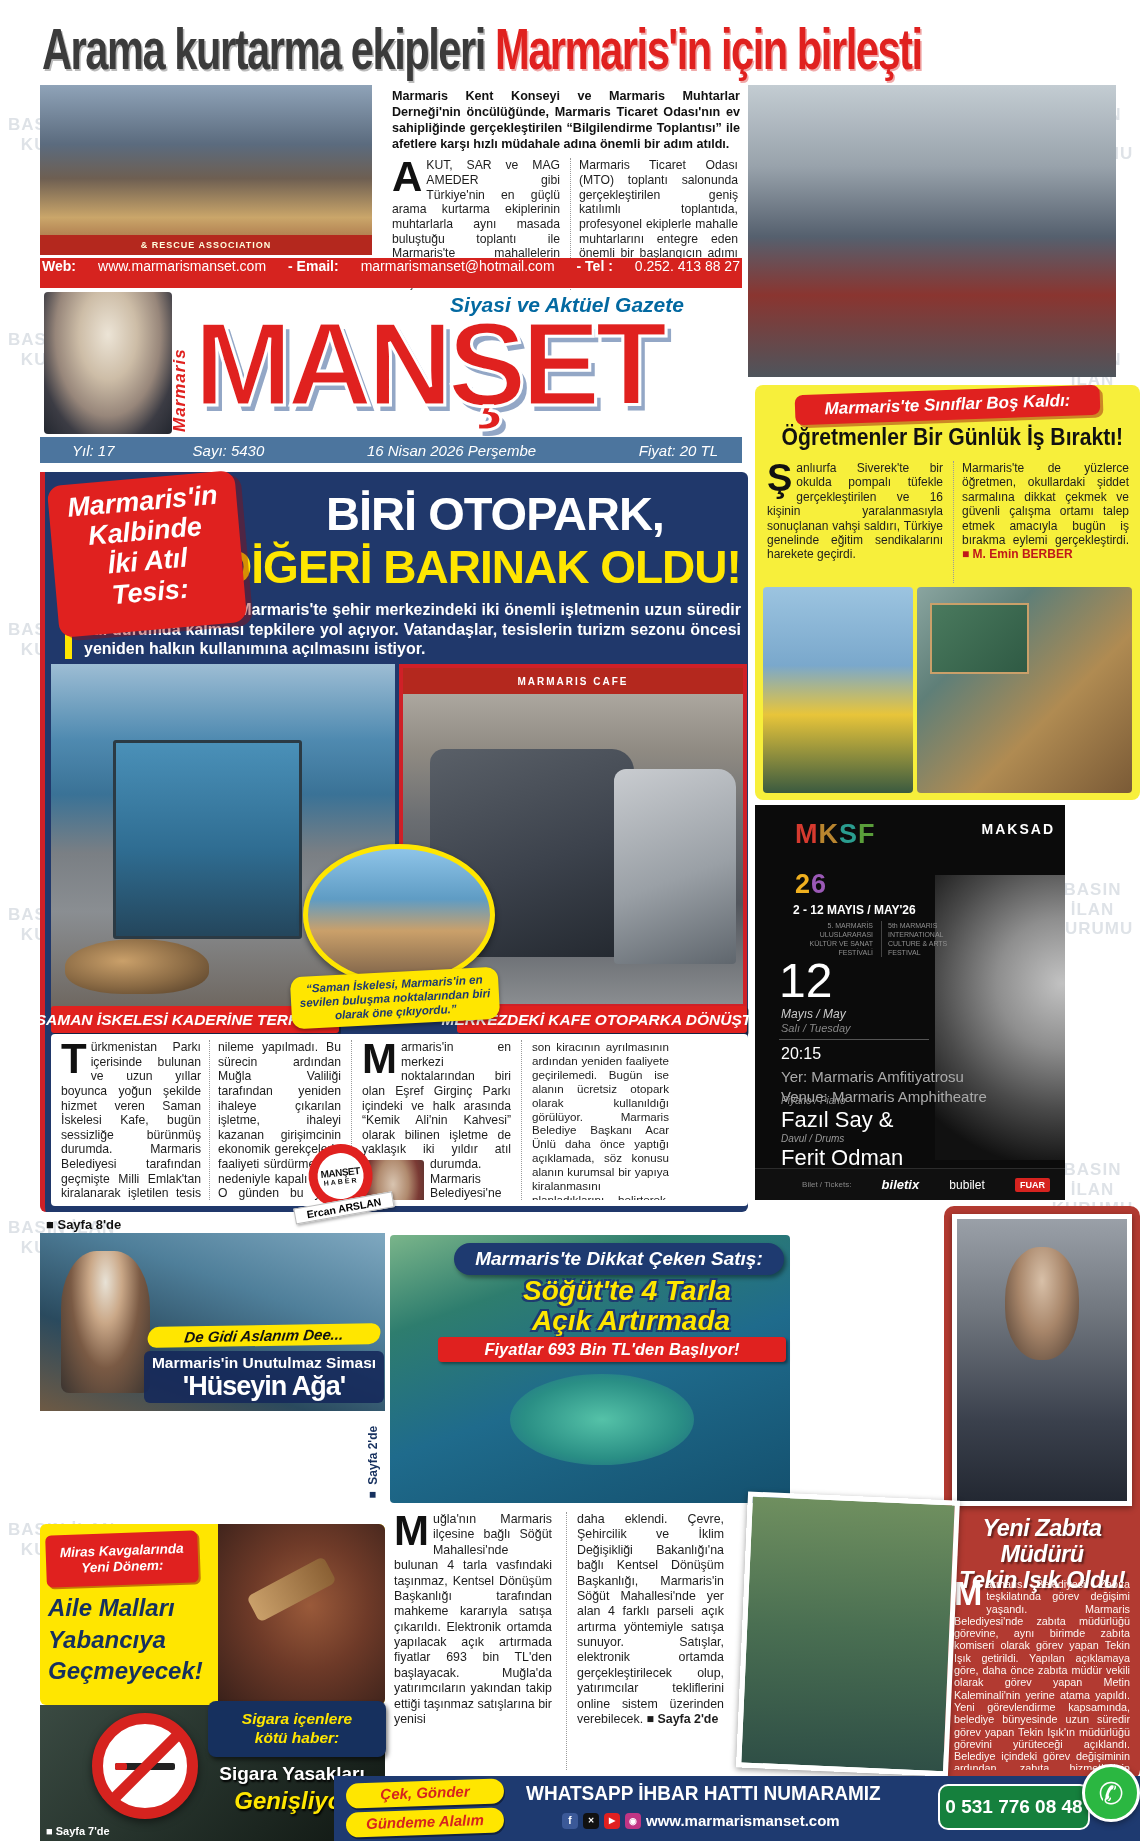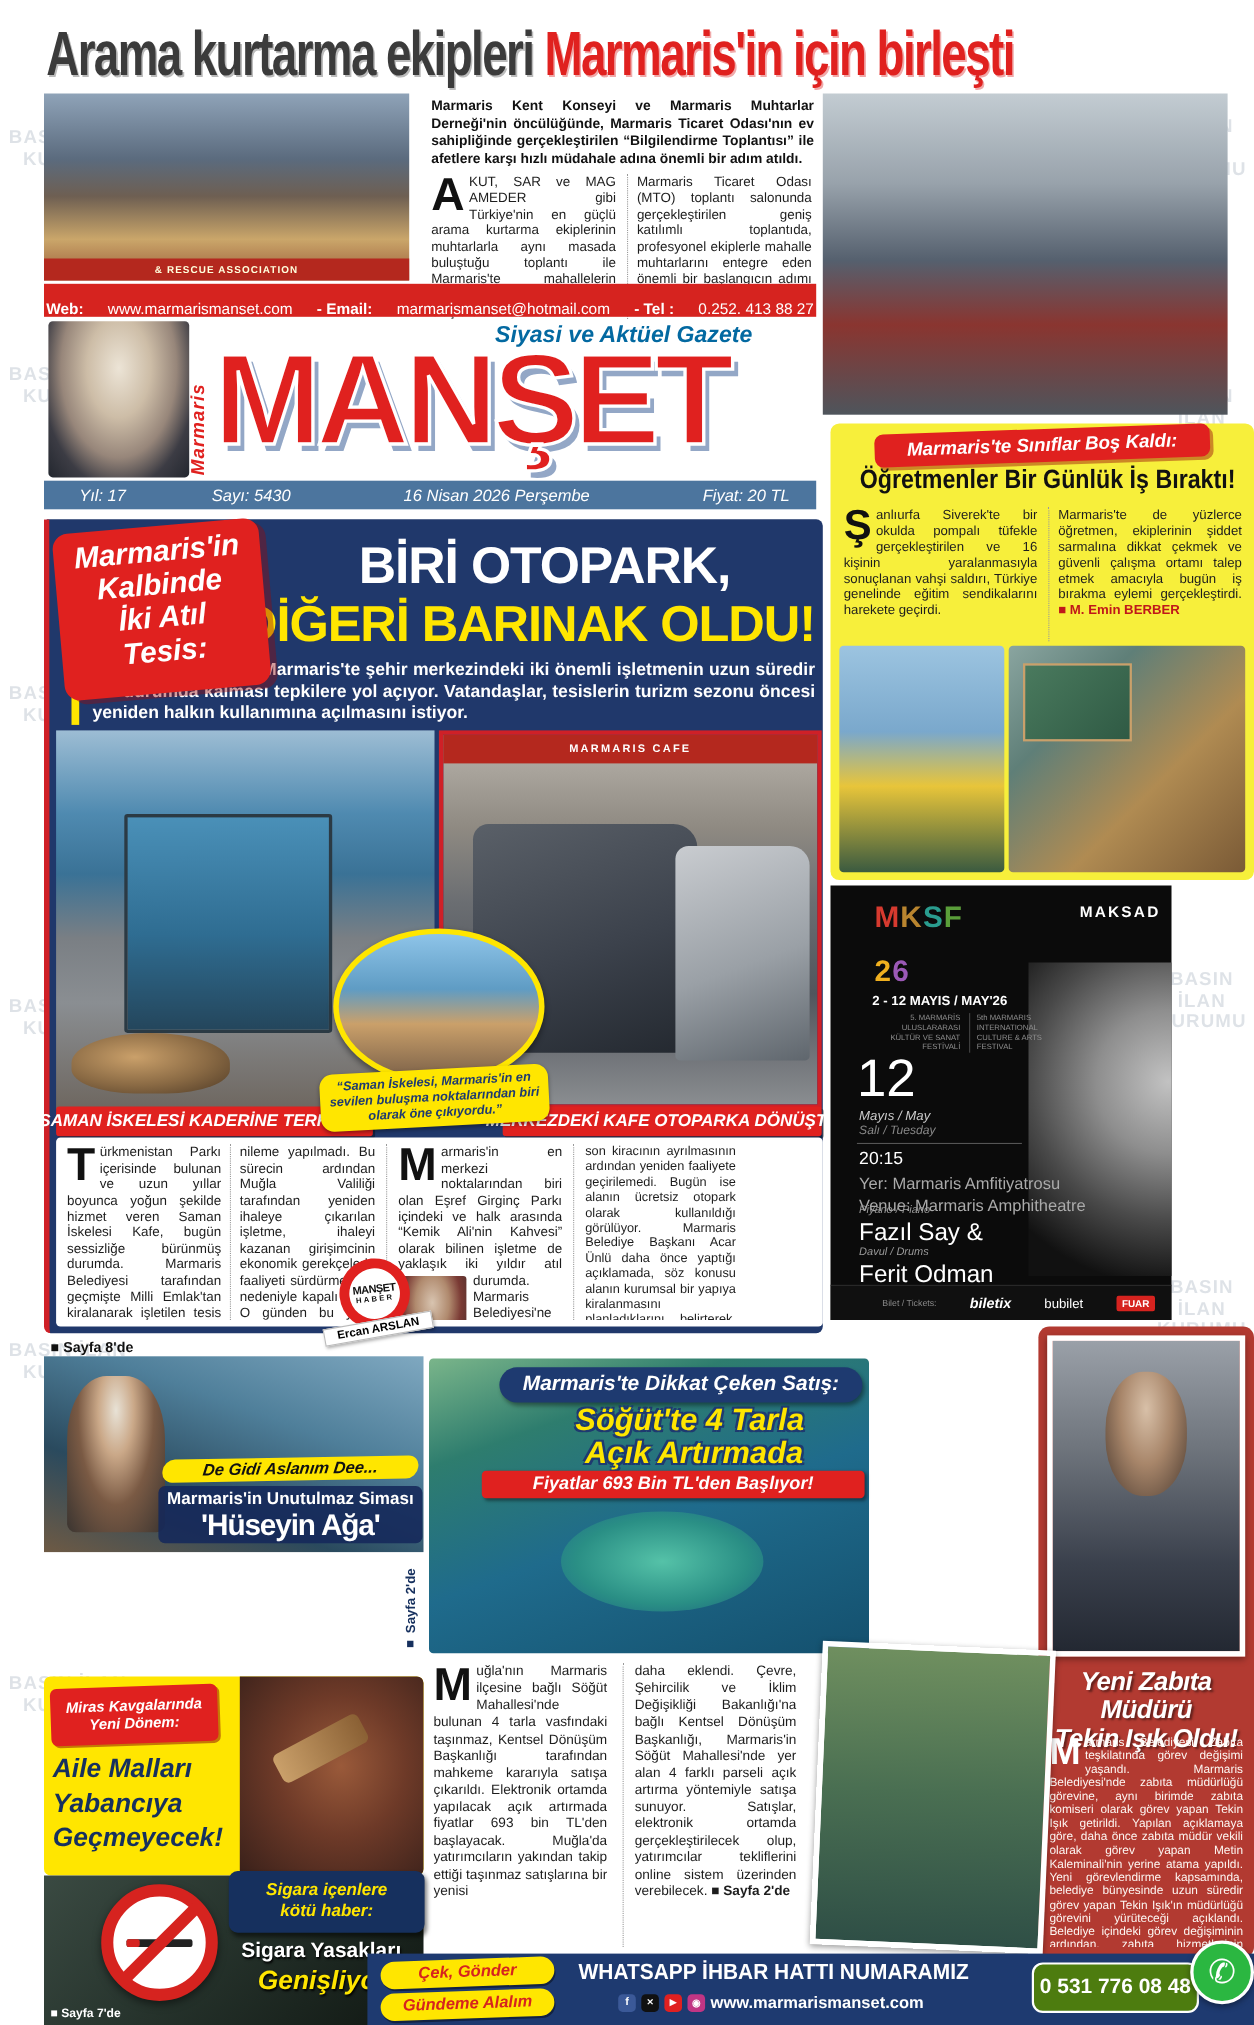--- a/index.html
+++ b/index.html
@@ -9,21 +9,21 @@
   .abs { position:absolute; }
   .wm { position:absolute; color:#aeb9c4; opacity:.4; font-weight:bold; font-size:17px; line-height:1.15; text-align:center; letter-spacing:1px; pointer-events:none; z-index:1; }
   .ph { position:absolute; }
   
   .tophead { white-space:nowrap; font-weight:bold; font-size:57px; letter-spacing:-2px; display:inline-block; transform:scaleX(.73); transform-origin:left center; }
   .tophead .dark { color:#3b3b3b; text-shadow:2px 2px 0 #bbb; }
   .tophead .red { color:#e0211f; text-shadow:2px 2px 0 #f5b; text-shadow:2px 2px 0 #f0a9a9; }
   .leadtxt { font-weight:bold; font-size:12.6px; line-height:1.28; text-align:justify; color:#111; }
   .bodytxt { font-size:12.2px; line-height:1.2; text-align:justify; color:#1d1d1d; }
   .dc { float:left; font-weight:bold; font-size:42px; line-height:.8; padding:2px 4px 0 0; color:#111; }
-  .redbar { background:#d6231f; color:#fff; display:flex; align-items:flex-end; justify-content:center; gap:22px; font-size:14px; }
+  .redbar { background:#d6231f; color:#fff; display:flex; align-items:flex-start; justify-content:center; gap:22px; font-size:14px; }
   .redbar b { font-weight:bold; }
   
   .manset { font-weight:bold; font-size:118px; line-height:.95; color:#e0211f; letter-spacing:-5px; -webkit-text-stroke:3px #fff; text-shadow:5px 6px 0 #93a7c6; }
   .tagline { color:#0369a1; font-weight:bold; font-style:italic; font-size:21px; text-align:center; }
   .vertname { writing-mode:vertical-rl; transform:rotate(180deg); color:#e0211f; font-weight:bold; font-style:italic; font-size:17px; letter-spacing:1px; }
   .datebar { background:#4c759e; color:#fff; font-style:italic; font-size:15px; display:flex; align-items:center; }
   
   .navyblock { background:#20386b; border-left:5px solid #cf2027; border-radius:0 6px 6px 6px; }
   .ksplash { background:#e0211f; border-radius:14px; transform:rotate(-5deg); color:#fff; font-weight:bold; font-style:italic; text-align:center; font-size:27px; line-height:1.12; box-shadow:6px 4px 0 rgba(150,10,10,.4); padding-top:8px; }
   .mainh1 { color:#fff; font-weight:bold; font-size:47px; text-align:center; letter-spacing:-1px; }
@@ -71,21 +71,21 @@
   .poster { background:#0b0b0b; overflow:hidden; }
   .mksf span { font-weight:bold; font-size:27px; letter-spacing:1px; }
   .mksf .d { font-weight:bold; font-size:54px; line-height:.9; letter-spacing:2px; }
   .ptiny { color:#8f8f8f; font-size:7px; line-height:1.3; }
   .pstrip { background:#101010; border-top:1px solid #2c2c2c; display:flex; align-items:center; justify-content:space-around; }
   
   .wabar { background:#1e3a70; }
   .pill { background:#ffe600; border-radius:14px; color:#d6231f; font-weight:bold; font-style:italic; font-size:15px; text-align:center; transform:rotate(-2deg); line-height:1.6; box-shadow:1px 2px 0 rgba(0,0,0,.4); }
   .watitle { color:#fff; font-weight:bold; font-size:20px; white-space:nowrap; transform:scaleX(.95); transform-origin:left; }
   .wasite { color:#fff; font-weight:bold; font-size:15px; }
-  .phonebox { background:#4d7c0f; border:2px solid #fff; border-radius:10px; color:#fff; font-weight:bold; font-size:19px; display:flex; align-items:center; justify-content:center; white-space:nowrap; }
+  .phonebox { background:#15803d; border:2px solid #fff; border-radius:10px; color:#fff; font-weight:bold; font-size:19px; display:flex; align-items:center; justify-content:center; white-space:nowrap; }
   .waicon { background:#2bb741; border:3px solid #fff; border-radius:50%; display:flex; align-items:center; justify-content:center; box-shadow:0 2px 6px rgba(0,0,0,.4); }
   .waicon::before { content:"✆"; color:#fff; font-size:30px; }
   .sic { width:16px; height:16px; border-radius:4px; display:inline-flex; align-items:center; justify-content:center; color:#fff; font-size:10px; font-weight:bold; }
   .sic-f { background:#3b5998; } .sic-f::before { content:"f"; }
   .sic-x { background:#111; } .sic-x::before { content:"✕"; font-size:8px; }
   .sic-y { background:#e02020; } .sic-y::before { content:"▶"; font-size:8px; }
   .sic-i { background:#c13584; } .sic-i::before { content:"◉"; font-size:9px; }
 </style>
 </head>
 <body>
@@ -197,21 +197,21 @@
     </div>
   </div>
 
   <div class="pgref abs" style="left:46px;top:1217px;z-index:2;">■ Sayfa 8'de</div>
 
   <div class="abs" style="left:755px;top:385px;width:385px;height:415px;background:#f7ef3b;border-radius:8px;z-index:2;">
     <div class="abs" style="left:40px;top:5px;width:305px;height:30px;background:#e0211f;border-radius:8px;transform:rotate(-2deg);color:#fff;font-weight:bold;font-style:italic;font-size:17px;display:flex;align-items:center;justify-content:center;box-shadow:3px 3px 0 rgba(150,10,10,.45);">Marmaris'te Sınıflar Boş Kaldı:</div>
     <div class="abs" style="left:4px;top:38px;width:377px;text-align:center;font-weight:bold;font-size:24px;color:#111;white-space:nowrap;transform:scaleX(.88);transform-origin:center;">Öğretmenler Bir Günlük İş Bıraktı!</div>
     <div class="abs" style="left:12px;top:76px;width:362px;height:122px;display:flex;gap:10px;">
       <div class="bodytxt" style="width:176px;height:122px;overflow:hidden;font-size:12px;"><span class="dc" style="font-size:38px;">Ş</span><span>anlıurfa Siverek'te bir okulda pompalı tüfekle gerçekleştirilen ve 16 kişinin yaralanmasıyla sonuçlanan vahşi saldırı, Türkiye genelinde eğitim sendikalarını harekete geçirdi.</span></div>
-      <div class="bodytxt coldiv" style="width:176px;height:122px;overflow:hidden;padding-left:8px;font-size:12px;"><span>Marmaris'te de yüzlerce öğretmen, ekiplerinin şiddet sarmalına dikkat çekmek ve güvenli çalışma ortamı talep etmek amacıyla bugün iş bırakma eylemi gerçekleştirdi. </span><b style="color:#c0181a;">■ M. Emin BERBER</b></div>
+      <div class="bodytxt coldiv" style="width:176px;height:122px;overflow:hidden;padding-left:8px;font-size:12px;"><span>Marmaris'te de yüzlerce öğretmen, okullardaki şiddet sarmalına dikkat çekmek ve güvenli çalışma ortamı talep etmek amacıyla bugün iş bırakma eylemi gerçekleştirdi. </span><b style="color:#c0181a;">■ M. Emin BERBER</b></div>
     </div>
     <div class="ph" style="left:8px;top:202px;width:150px;height:206px;background:linear-gradient(180deg,#9cc4e0 0%,#7aa8cc 38%,#e8c53a 62%,#3a5a40 100%);border-radius:4px;"></div>
     <div class="ph" style="left:162px;top:202px;width:215px;height:206px;background:linear-gradient(135deg,#8aa5a0 0%,#5f7f78 28%,#b08b52 62%,#7a5a36 100%);border-radius:4px;">
       <div class="abs" style="left:6%;top:8%;width:46%;height:34%;background:linear-gradient(135deg,#4a7a5e,#2f5a44);border:2px solid #caa06a;"></div>
     </div>
   </div>
 
   <div class="poster abs" style="left:755px;top:805px;width:310px;height:395px;z-index:2;">
     <div class="ph" style="left:180px;top:70px;width:205px;height:285px;background:radial-gradient(circle at 62% 38%,#c2c2c2 0%,#8e8e8e 30%,#4a4a4a 58%,#111 85%);"></div>
     <div class="abs mksf" style="left:40px;top:14px;">

